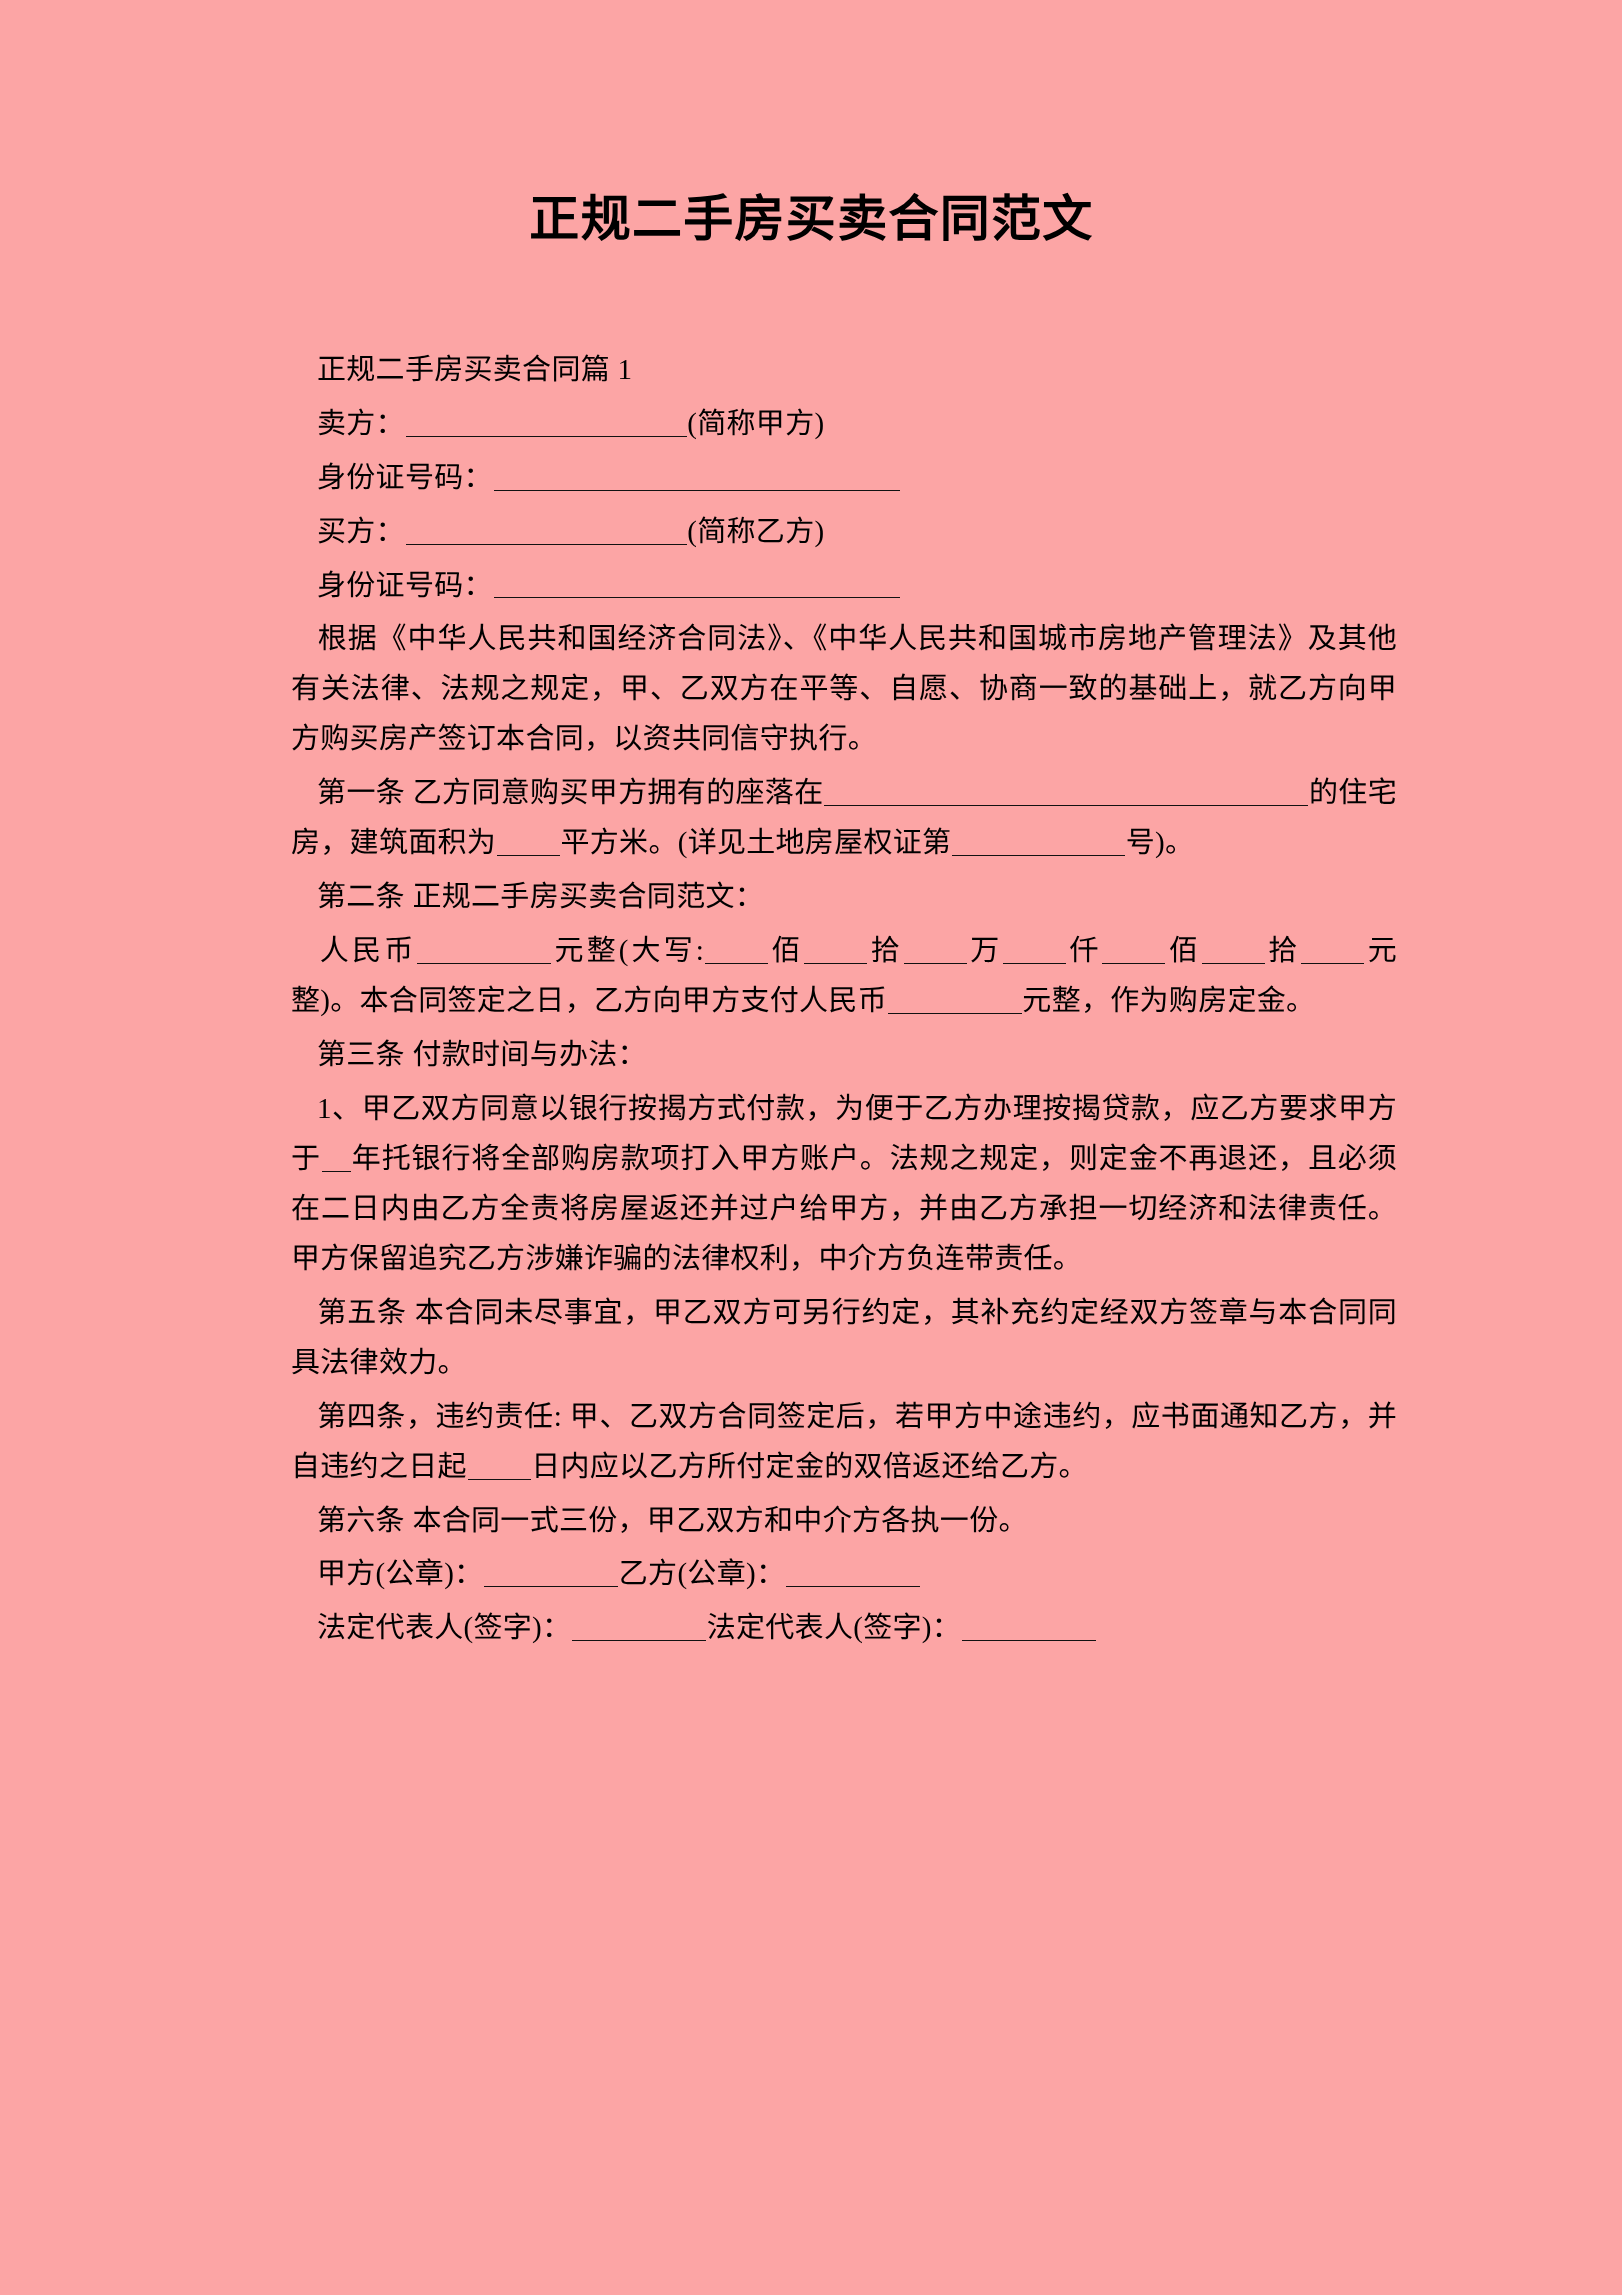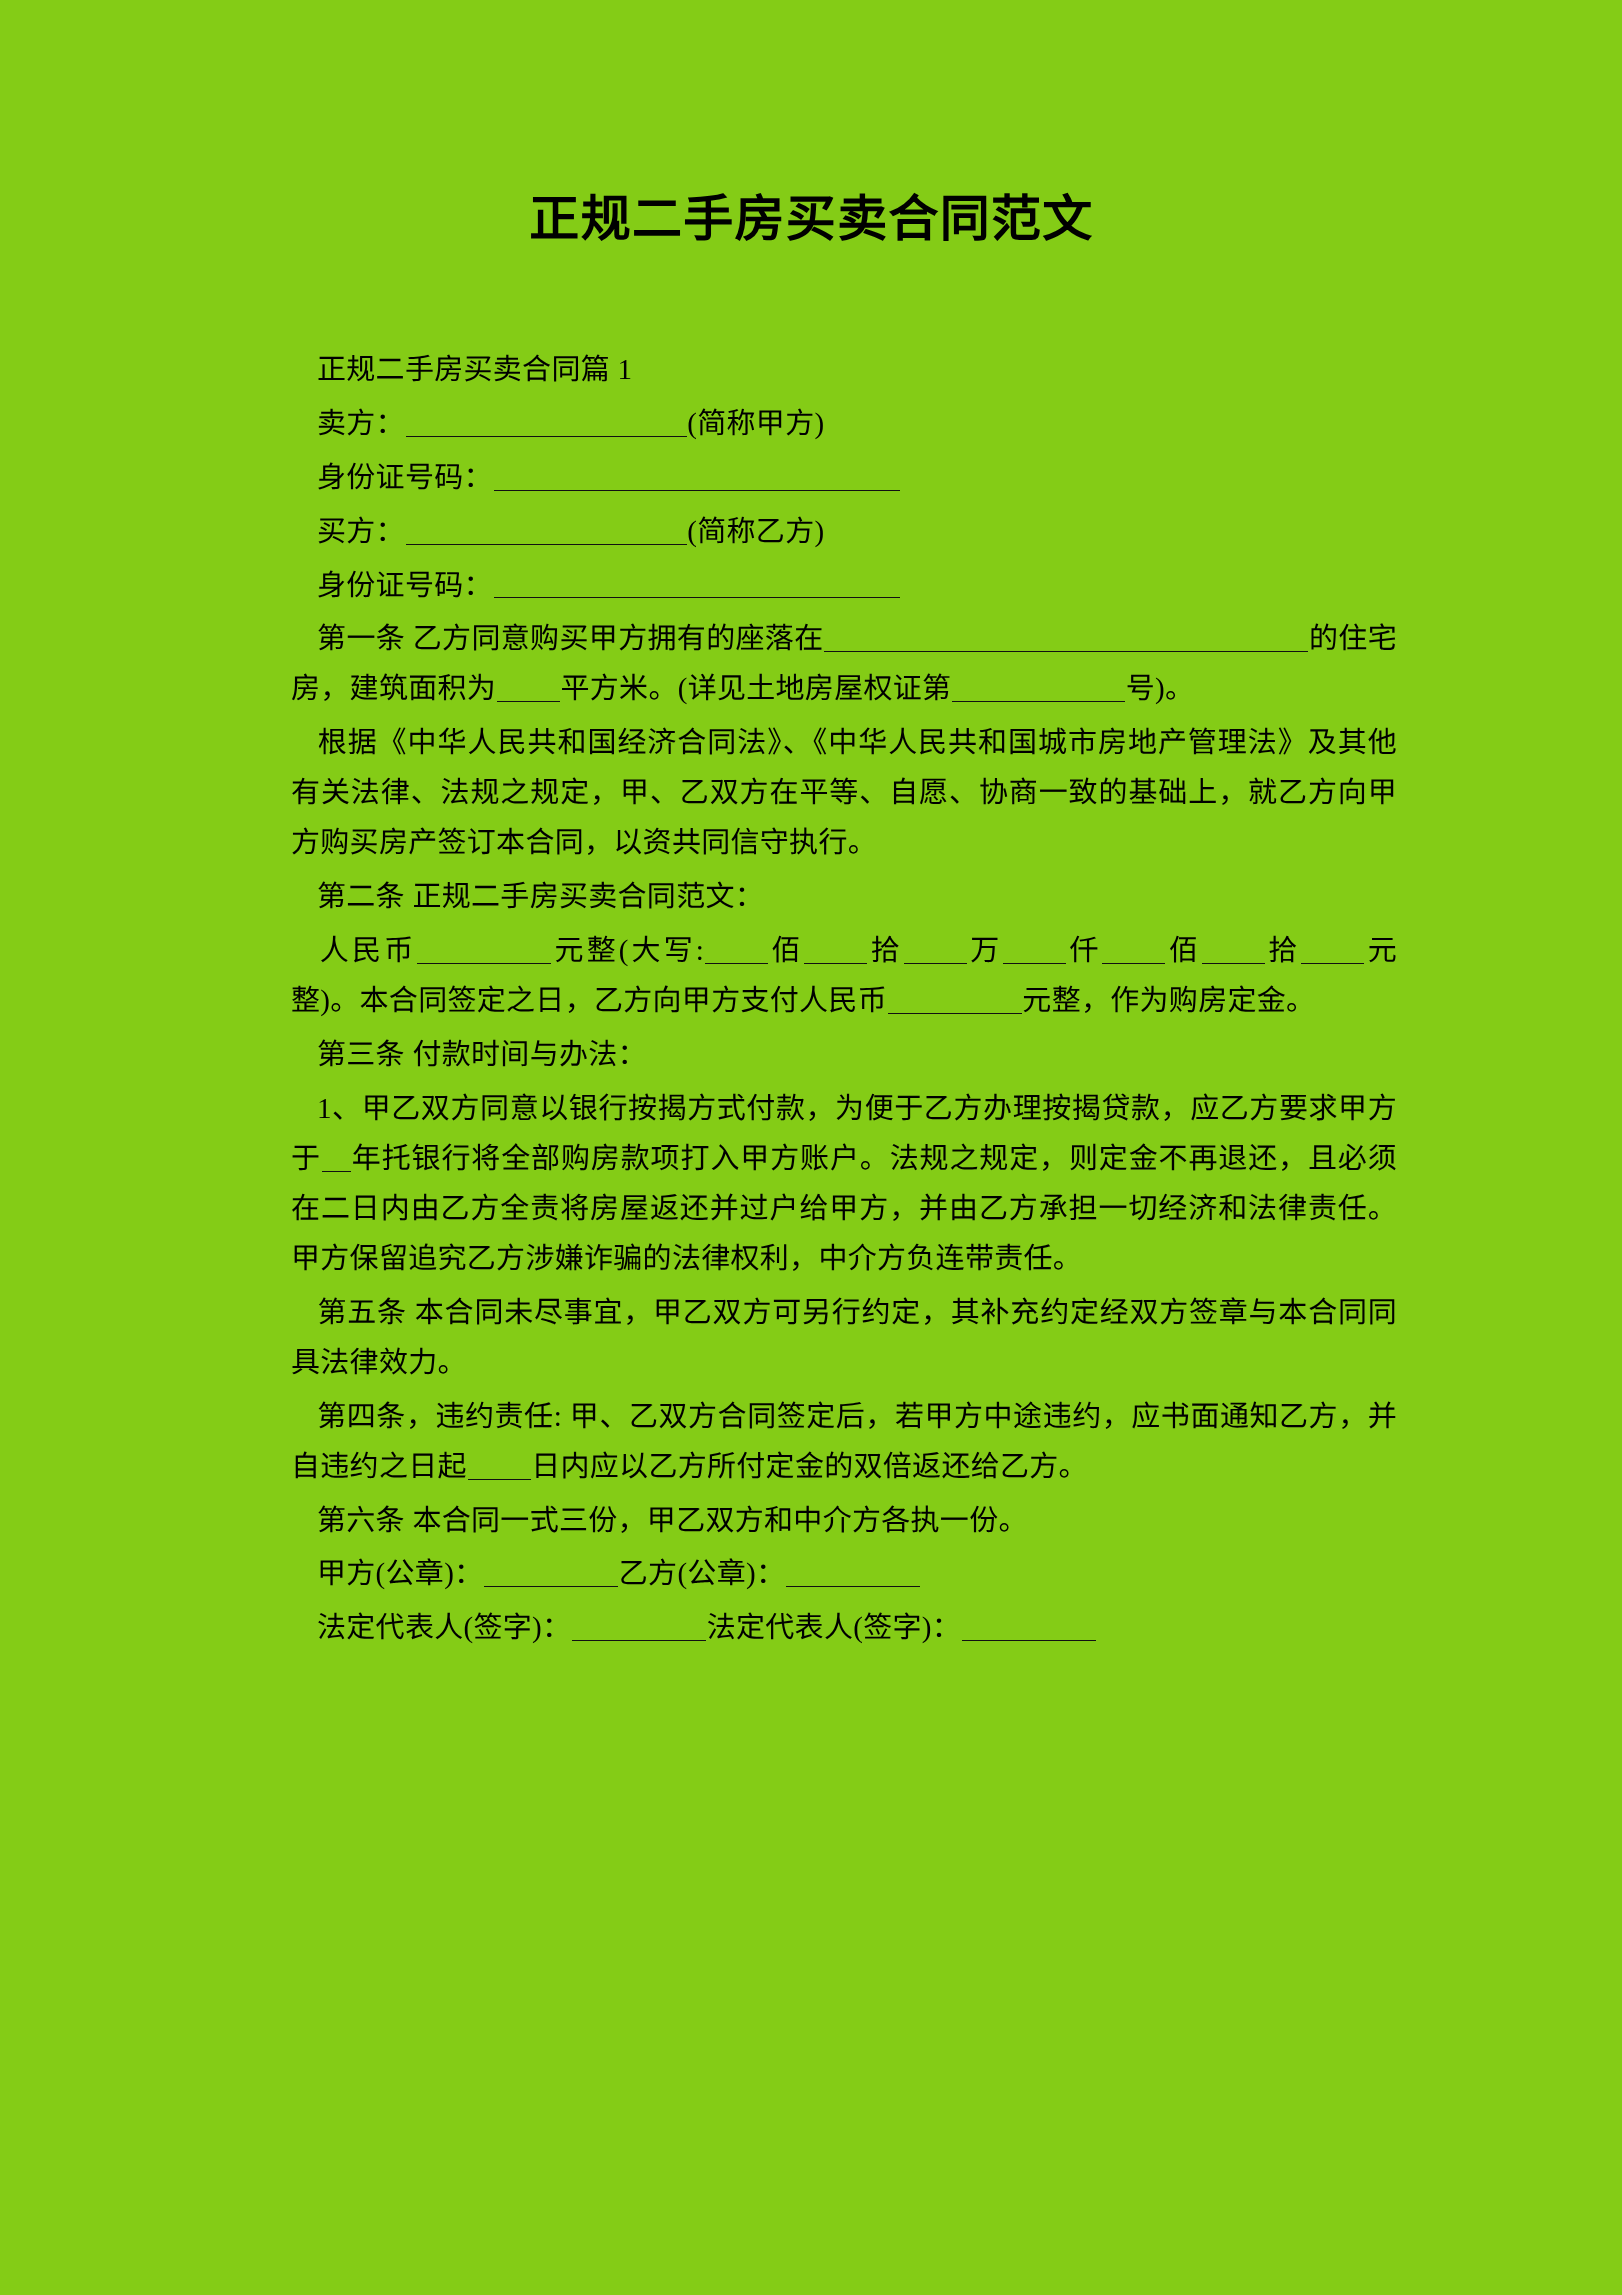--- a/index.html
+++ b/index.html
@@ -8,21 +8,21 @@
     padding: 0;
     background: #ffffff;
   }
   body {
     font-family: "Liberation Serif", "DejaVu Serif", serif;
   }
   .page {
     position: relative;
     width: 1623px;
     height: 2295px;
-    background: #84cc16;
+    background: #fca5a5;
     box-sizing: border-box;
     overflow: hidden;
   }
   .doc-title {
     position: absolute;
     left: 0;
     top: 188px;
     width: 1623px;
     text-align: center;
     font-family: "DejaVu Sans", "Liberation Sans", sans-serif;
@@ -95,25 +95,25 @@
 
     <p class="p">
       <span class="lead"></span><span>买方：</span><span class="u u-w1"></span><span>(简称乙方)</span>
     </p>
 
     <p class="p">
       <span class="lead"></span><span>身份证号码：</span><span class="u u-w2"></span>
     </p>
 
     <p class="p">
-      <span class="lead"></span><span>第一条</span>&nbsp;<span>乙方同意购买甲方拥有的座落在</span><span class="u u-w3"></span><span>的住宅房，建筑面积为</span><span class="u u-s"></span><span>平方米。(详见土地房屋权证第</span><span class="u u-xl"></span><span>号)。</span>
+      <span class="lead"></span><span>根据《中华人民共和国经济合同法》、《中华人民共和国城市房地产管理法》及其他有关法律、法规之规定，甲、乙双方在平等、自愿、协商一致的基础上，就乙方向甲方购买房产签订本合同，以资共同信守执行。</span>
     </p>
 
     <p class="p">
-      <span class="lead"></span><span>根据《中华人民共和国经济合同法》、《中华人民共和国城市房地产管理法》及其他有关法律、法规之规定，甲、乙双方在平等、自愿、协商一致的基础上，就乙方向甲方购买房产签订本合同，以资共同信守执行。</span>
+      <span class="lead"></span><span>第一条</span>&nbsp;<span>乙方同意购买甲方拥有的座落在</span><span class="u u-w3"></span><span>的住宅房，建筑面积为</span><span class="u u-s"></span><span>平方米。(详见土地房屋权证第</span><span class="u u-xl"></span><span>号)。</span>
     </p>
 
     <p class="p">
       <span class="lead"></span><span>第二条</span>&nbsp;<span>正规二手房买卖合同范文：</span>
     </p>
 
     <p class="p">
       <span class="lead"></span><span>人民币</span><span class="u u-l"></span><span>元整(大写:</span><span class="u u-s"></span><span>佰</span><span class="u u-s"></span><span>拾</span><span class="u u-s"></span><span>万</span><span class="u u-s"></span><span>仟</span><span class="u u-s"></span><span>佰</span><span class="u u-s"></span><span>拾</span><span class="u u-s"></span><span>元整)。本合同签定之日，乙方向甲方支付人民币</span><span class="u u-l"></span><span>元整，作为购房定金。</span>
     </p>
 

